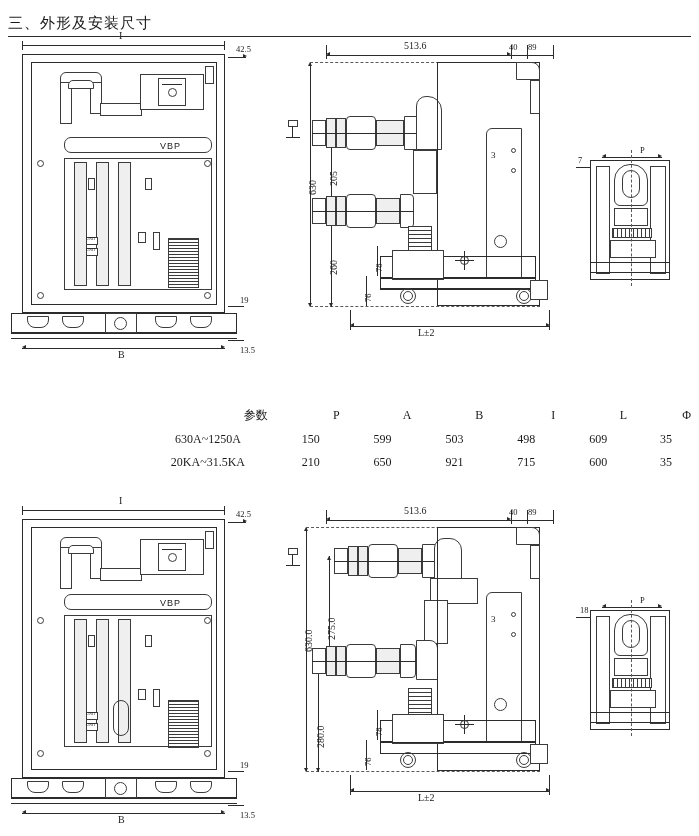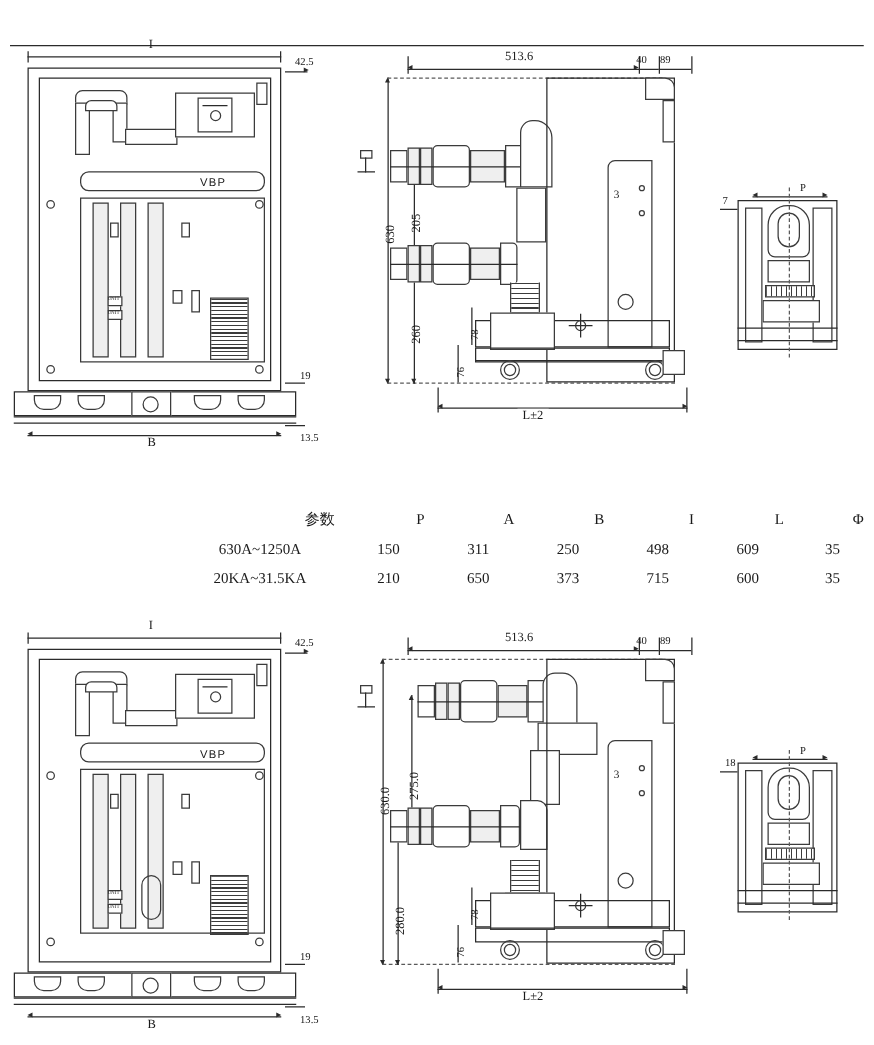--- a/index.html
+++ b/index.html
@@ -37,20 +37,21 @@
   .circ{position:absolute;border:1px solid #3b3b3b;border-radius:50%;box-sizing:border-box;}
   .hatch{position:absolute;background:repeating-linear-gradient(to bottom,#3b3b3b 0 1px,#ffffff 1px 3px);border:1px solid #3b3b3b;box-sizing:border-box;}
   .hatch-v{position:absolute;background:repeating-linear-gradient(to right,#3b3b3b 0 1px,#ffffff 1px 4px);border:1px solid #3b3b3b;box-sizing:border-box;}
   .spring{position:absolute;background:repeating-linear-gradient(to bottom,#3b3b3b 0 1px,#ffffff 1px 4px);border-left:1px solid #3b3b3b;border-right:1px solid #3b3b3b;box-sizing:border-box;}
 </style>
 </head>
 <body>
 
 <div class="page">
 
+  <div class="title">三、外形及安装尺寸</div>
   <div class="title-rule"></div>
 
   <div>
 
     <div class="ln lh" style="left:22px;top:45px;width:203px;"></div>
     <div class="ln lv" style="left:22px;top:41px;height:9px;"></div>
     <div class="ln lv" style="left:224px;top:41px;height:9px;"></div>
     <div class="lbl" style="left:119px;top:30px;">I</div>
 
     <div class="ln lh" style="left:228px;top:57px;width:18px;"></div>
@@ -238,31 +239,31 @@
       <td class="hdr" style="width:58px">P</td>
       <td class="hdr" style="width:58px">A</td>
       <td class="hdr" style="width:58px">B</td>
       <td class="hdr" style="width:58px">I</td>
       <td class="hdr" style="width:58px">L</td>
       <td class="hdr" style="width:50px">Φ</td>
     </tr>
     <tr>
       <td class="rowlab">630A~1250A</td>
       <td class="num">150</td>
-      <td class="num">311</td>
-      <td class="num">250</td>
+      <td class="num">599</td>
+      <td class="num">503</td>
       <td class="num">498</td>
       <td class="num">609</td>
       <td class="num">35</td>
     </tr>
     <tr>
       <td class="rowlab">20KA~31.5KA</td>
       <td class="num">210</td>
       <td class="num">650</td>
-      <td class="num">373</td>
+      <td class="num">921</td>
       <td class="num">715</td>
       <td class="num">600</td>
       <td class="num">35</td>
     </tr>
   </tbody>
     </table>
 
   <div>
     <div class="ln lh" style="left:22px;top:510px;width:203px;"></div>
     <div class="ln lv" style="left:22px;top:506px;height:9px;"></div>

